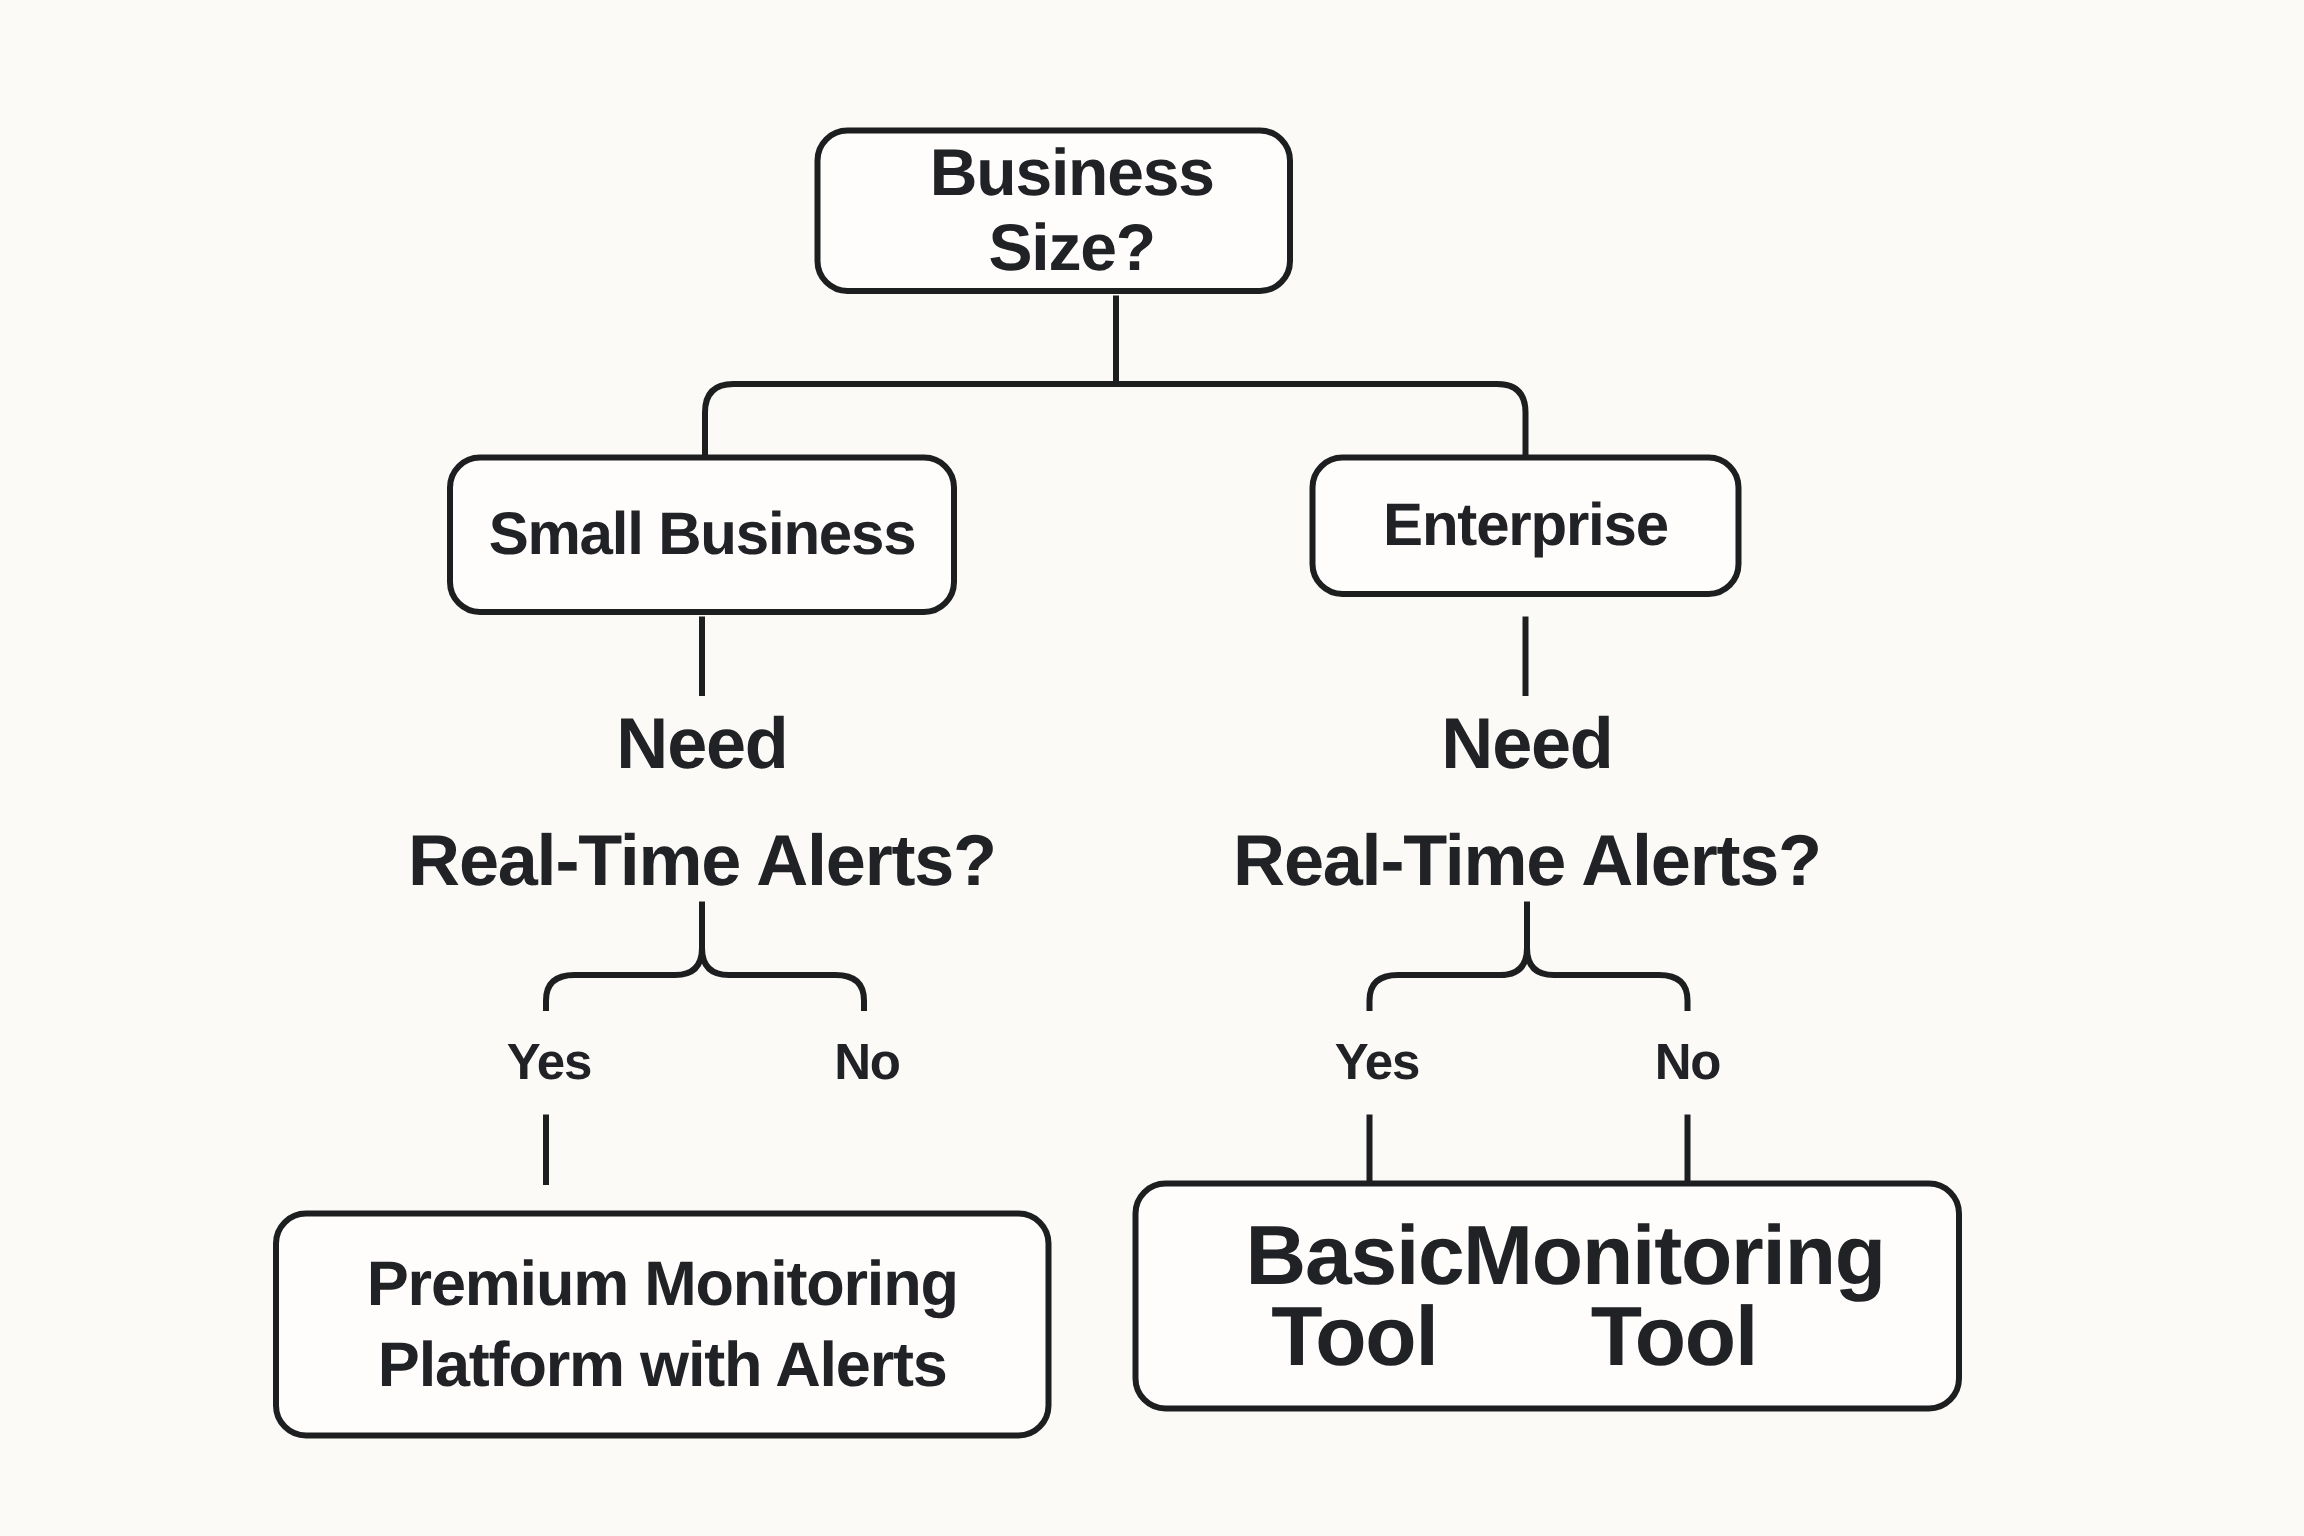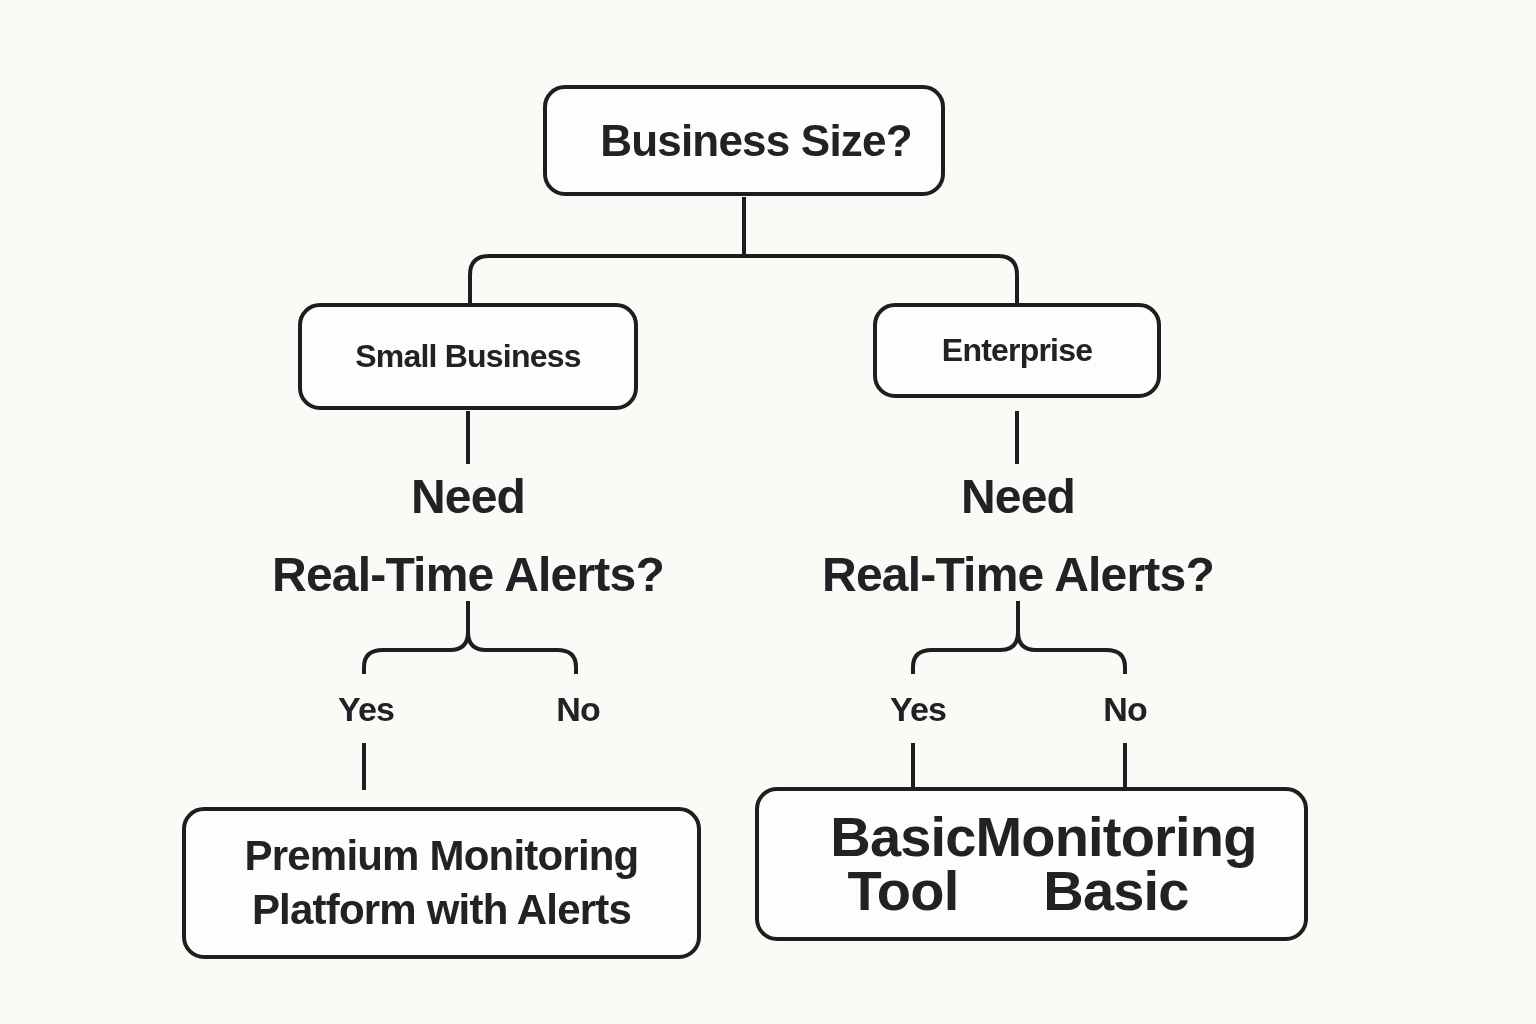--- a/index.html
+++ b/index.html
@@ -37,21 +37,21 @@
     align-items: center;
     justify-content: center;
     text-align: center;
   }
   .node-label {
     font-weight: 600;
     letter-spacing: -0.8px;
     white-space: pre-line;
   }
   .root-label   { font-size: 44px; }
-  .branch-label { font-size: 32px; }
+  .branch-label { font-size: 40px; }
   .outcome-label {
     font-size: 42px;
     line-height: 54px;
   }
   .floating-text {
     position: absolute;
     transform: translate(-50%, -50%);
     font-weight: 600;
     letter-spacing: -0.8px;
     text-align: center;
@@ -90,21 +90,21 @@
 
     <path d="M1018,601 L1018,636"></path>
     <path d="M1018,632 Q1018,650 1000,650 L932,650 Q913,650 913,667 L913,674"></path>
     <path d="M1018,632 Q1018,650 1036,650 L1106,650 Q1125,650 1125,667 L1125,674"></path>
 
     <path d="M364,743 L364,790"></path>
     <path d="M913,743 L913,789"></path>
     <path d="M1125,743 L1125,789"></path>
   </svg>
 
-  <div class="node" style="left:543px; top:85px; width:402px; height:111px;padding-left:24px;">
+  <div class="node" style="left:543px; top:85px; width:319px; height:111px;padding-left:24px;">
     <span class="node-label root-label">Business Size?</span>
   </div>
 
   <div class="node" style="left:298px; top:303px; width:340px; height:107px;">
     <span class="node-label branch-label">Small Business</span>
   </div>
 
   <div class="node" style="left:873px; top:303px; width:288px; height:95px;">
     <span class="node-label branch-label">Enterprise</span>
   </div>
@@ -122,15 +122,15 @@
 
   <div class="node" style="left:182px; top:788px; width:519px; height:152px;margin-top:19px;">
     <span class="node-label outcome-label">Premium Monitoring
 Platform with Alerts</span>
   </div>
 
   <div class="node" style="left:755px; top:787px; width:553px; height:154px;"></div>
   <div class="floating-text outcome-group" style="left:903px; top:864px;">Basic
 Tool</div>
   <div class="floating-text outcome-group" style="left:1116px; top:864px;">Monitoring
-Basic</div>
+Tool</div>
 
 </div>
 
 </body></html>

